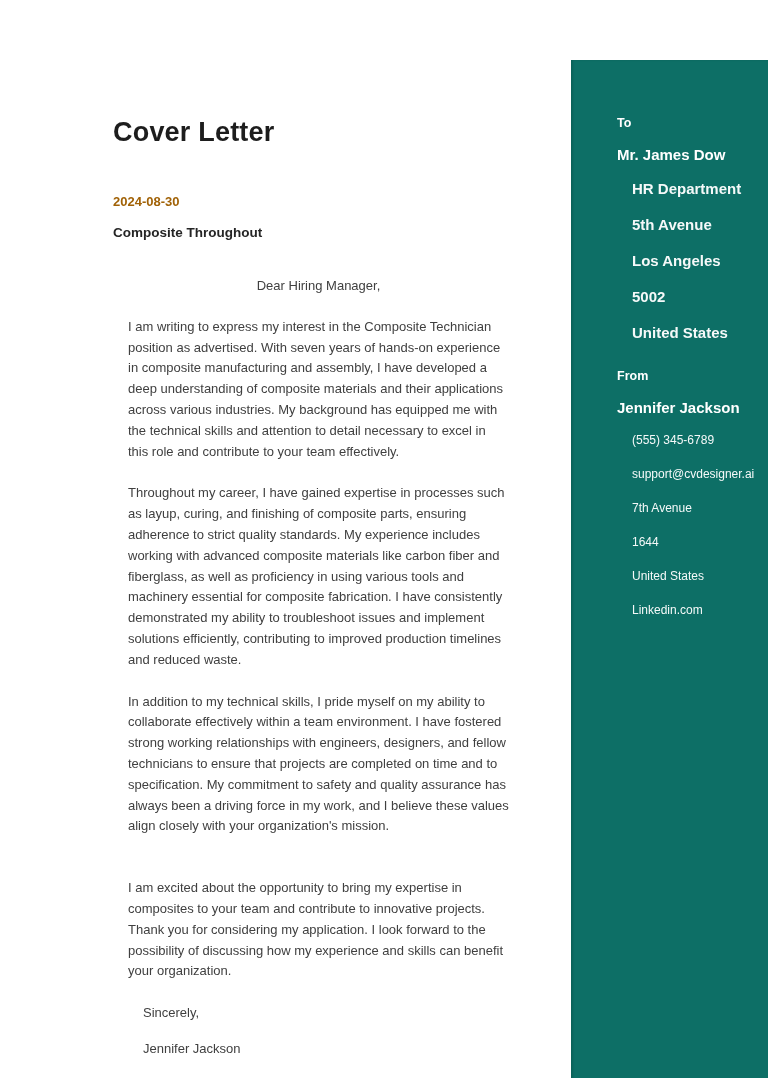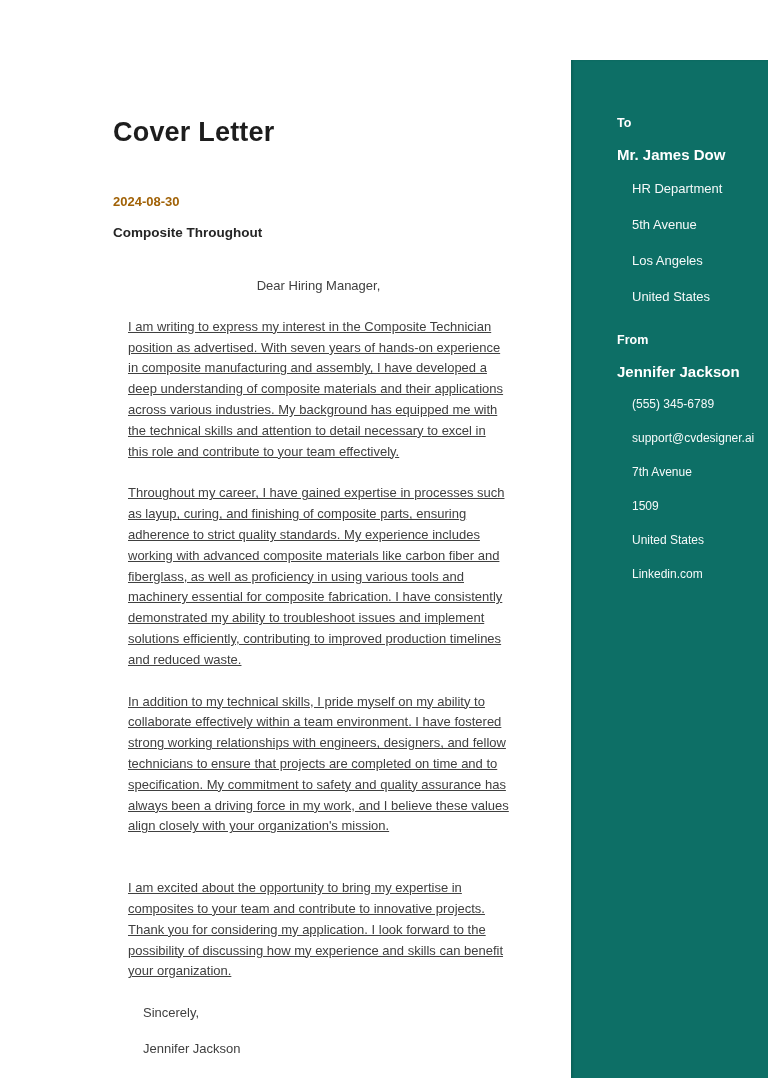--- a/index.html
+++ b/index.html
@@ -39,21 +39,21 @@
     font-weight: 700;
     color: #252525;
   }
   .letter-body {
     margin-top: 36px;
     font-size: 13px;
     line-height: 20.8px;
     color: #404040;
   }
   .salutation { margin-bottom: 20px; text-align: center; }
-  .para { margin-bottom: 21px; text-decoration: underline; }
+  .para { margin-bottom: 21px; }
   .para.extra-gap { margin-top: 41px; }
   .closing-block { margin-top: 21px; line-height: 20.8px; }
   .signature-script {
     margin-top: 10px;
     font-family: "DejaVu Serif", serif;
     font-style: italic;
     font-weight: 600;
     font-size: 17px;
     letter-spacing: 2.5px;
     color: #4f4f4f;
@@ -75,24 +75,24 @@
     color: #ffffff;
     margin-bottom: 16px;
   }
   .sb-name {
     font-size: 15px;
     font-weight: 700;
     color: #ffffff;
     margin-bottom: 7px;
   }
   .sb-lines-to div {
-    font-size: 13px;
+    font-size: 15px;
     line-height: 21px;
     color: rgba(255,255,255,0.96);
-    font-weight: 400;
+    font-weight: 700;
   }
   .sb-lines-from div {
     font-size: 12px;
     line-height: 19px;
     color: rgba(255,255,255,0.96);
     font-weight: 400;
   }
   .sb-section-from { margin-top: 26px; }
 </style>
 </head>
@@ -123,31 +123,32 @@
   </div>
 
   <div class="sidebar">
     <div class="sb-section-to">
       <div class="sb-label">To</div>
       <div class="sb-name">Mr. James Dow</div>
       <div class="sb-lines-to">
         <div>HR Department</div>
         <div>5th Avenue</div>
         <div>Los Angeles</div>
+        <div>5002</div>
         <div>United States</div>
       </div>
     </div>
 
     <div class="sb-section-from">
       <div class="sb-label">From</div>
       <div class="sb-name">Jennifer Jackson</div>
       <div class="sb-lines-from">
         <div>(555) 345-6789</div>
         <div>support@cvdesigner.ai</div>
         <div>7th Avenue</div>
-        <div>1509</div>
+        <div>1644</div>
         <div>United States</div>
         <div>Linkedin.com</div>
       </div>
     </div>
   </div>
 
 </div>
 
 </body></html>

